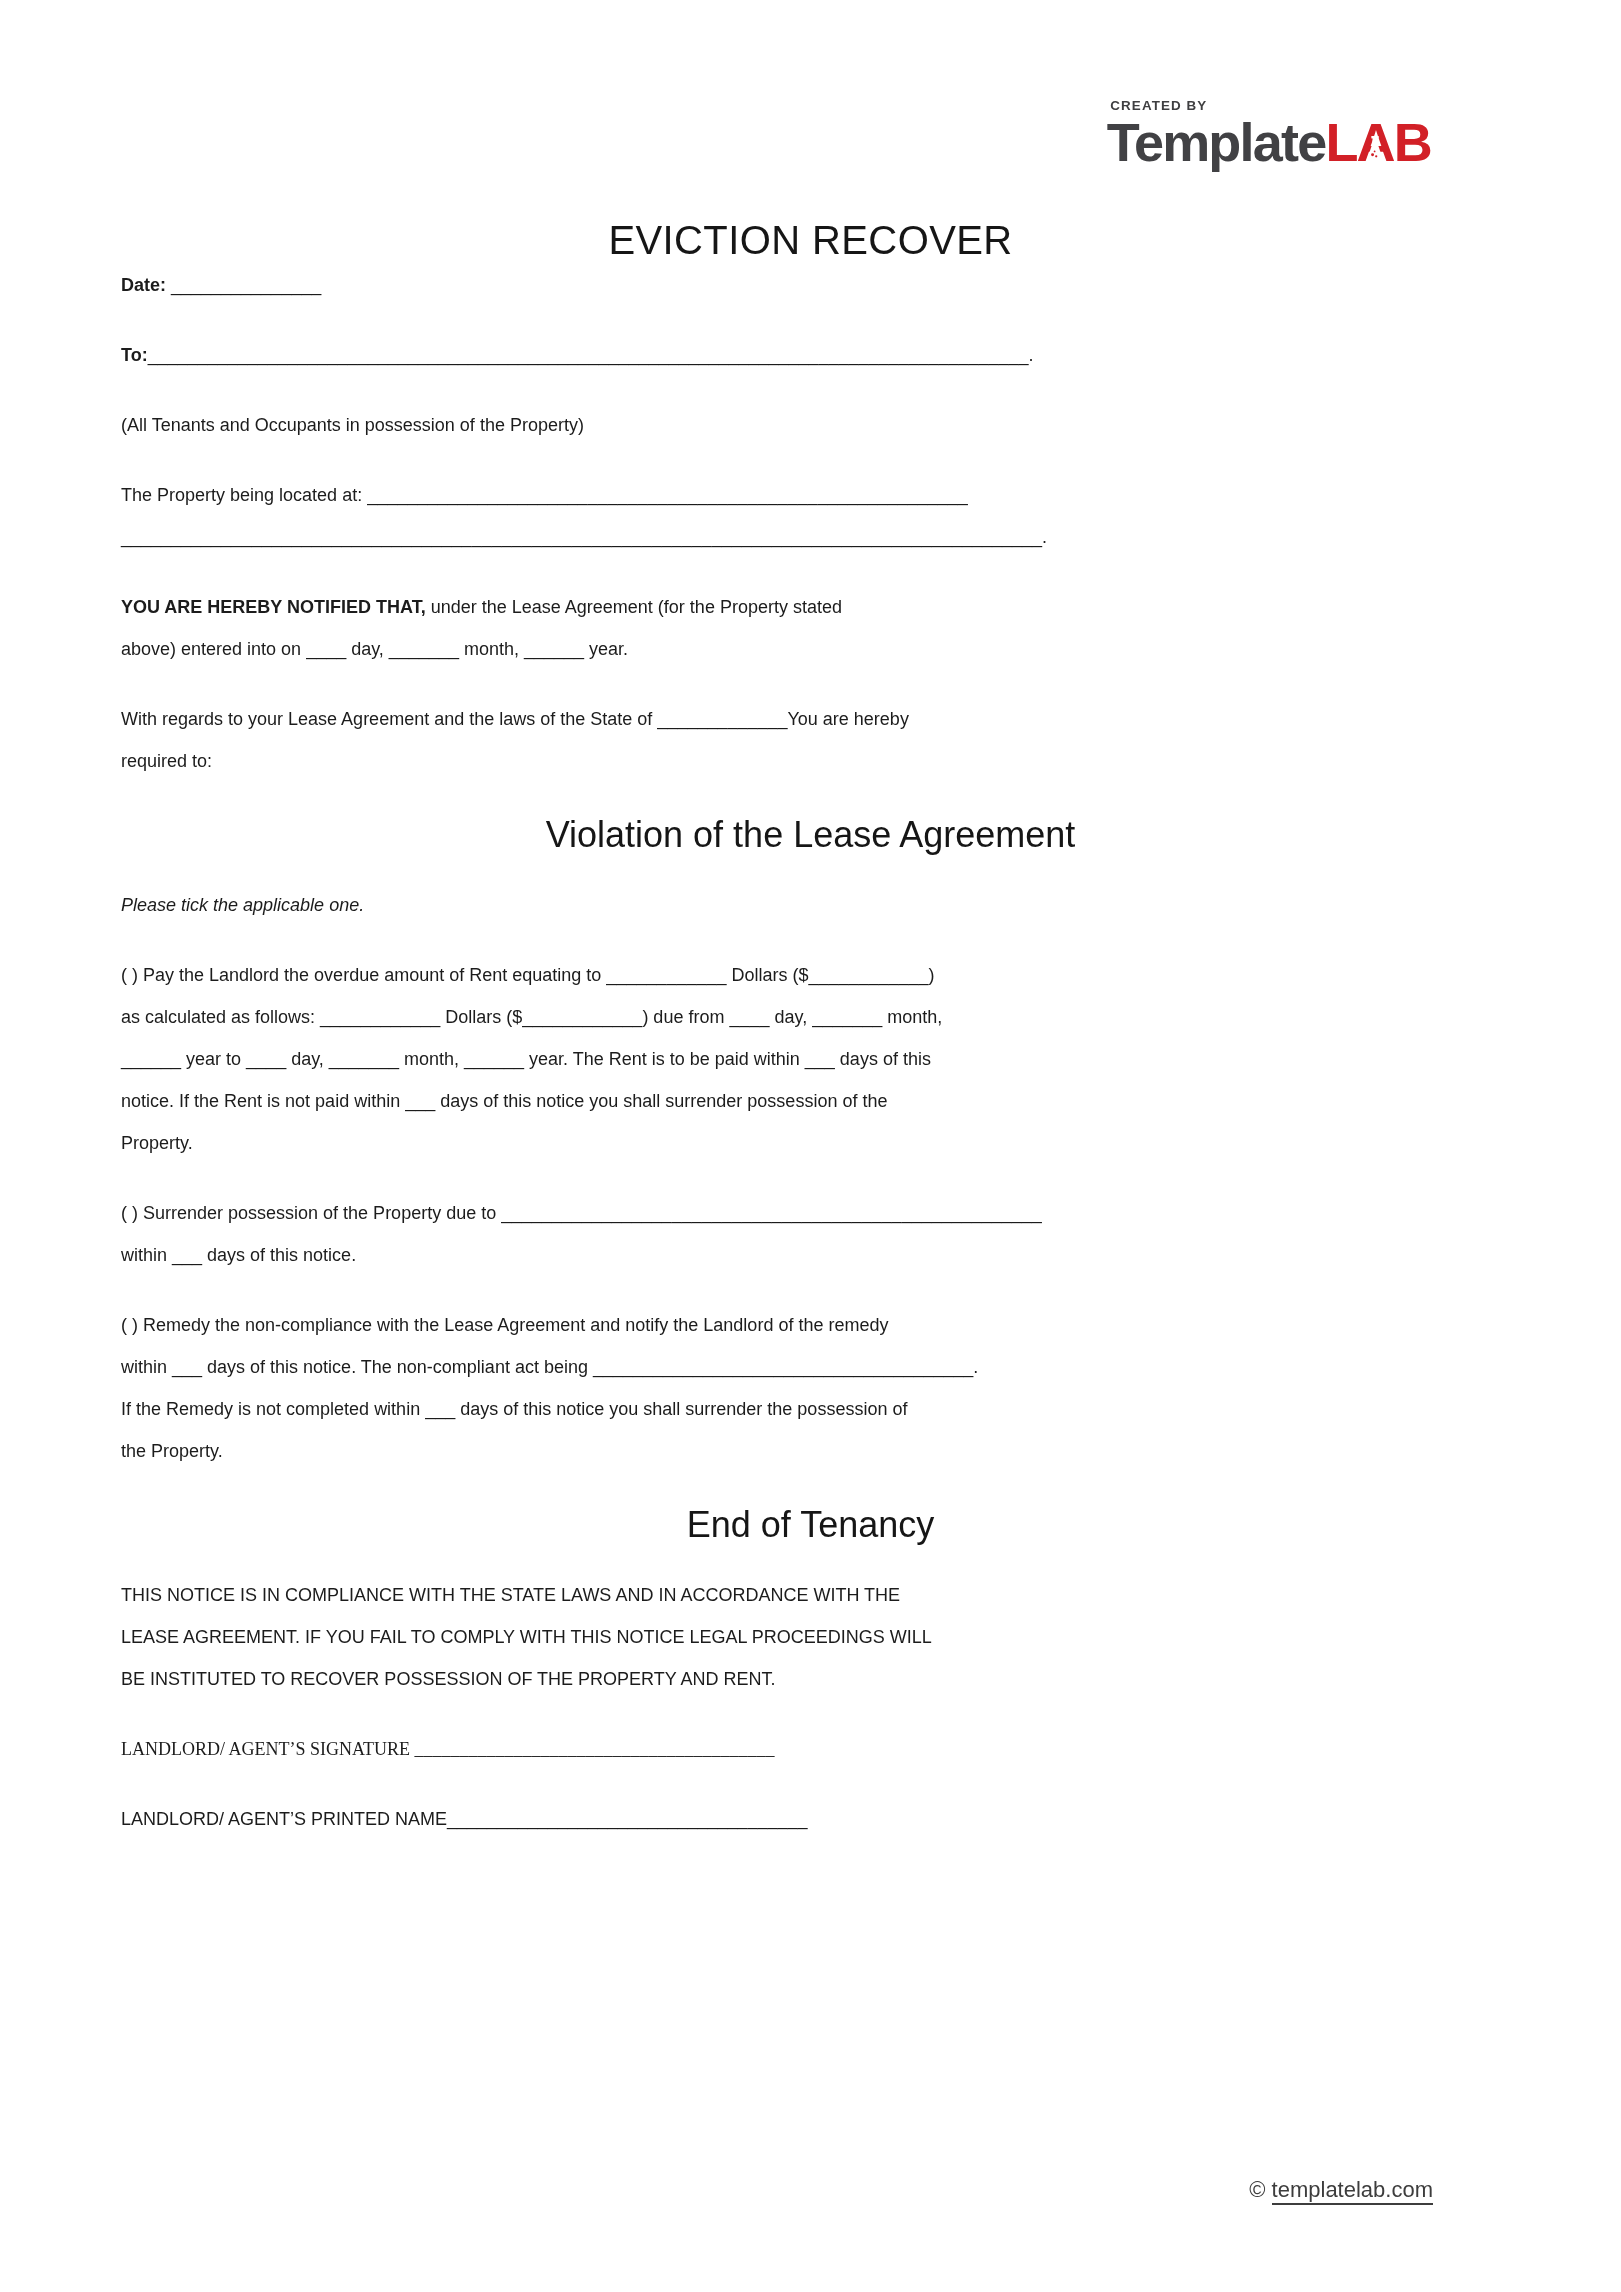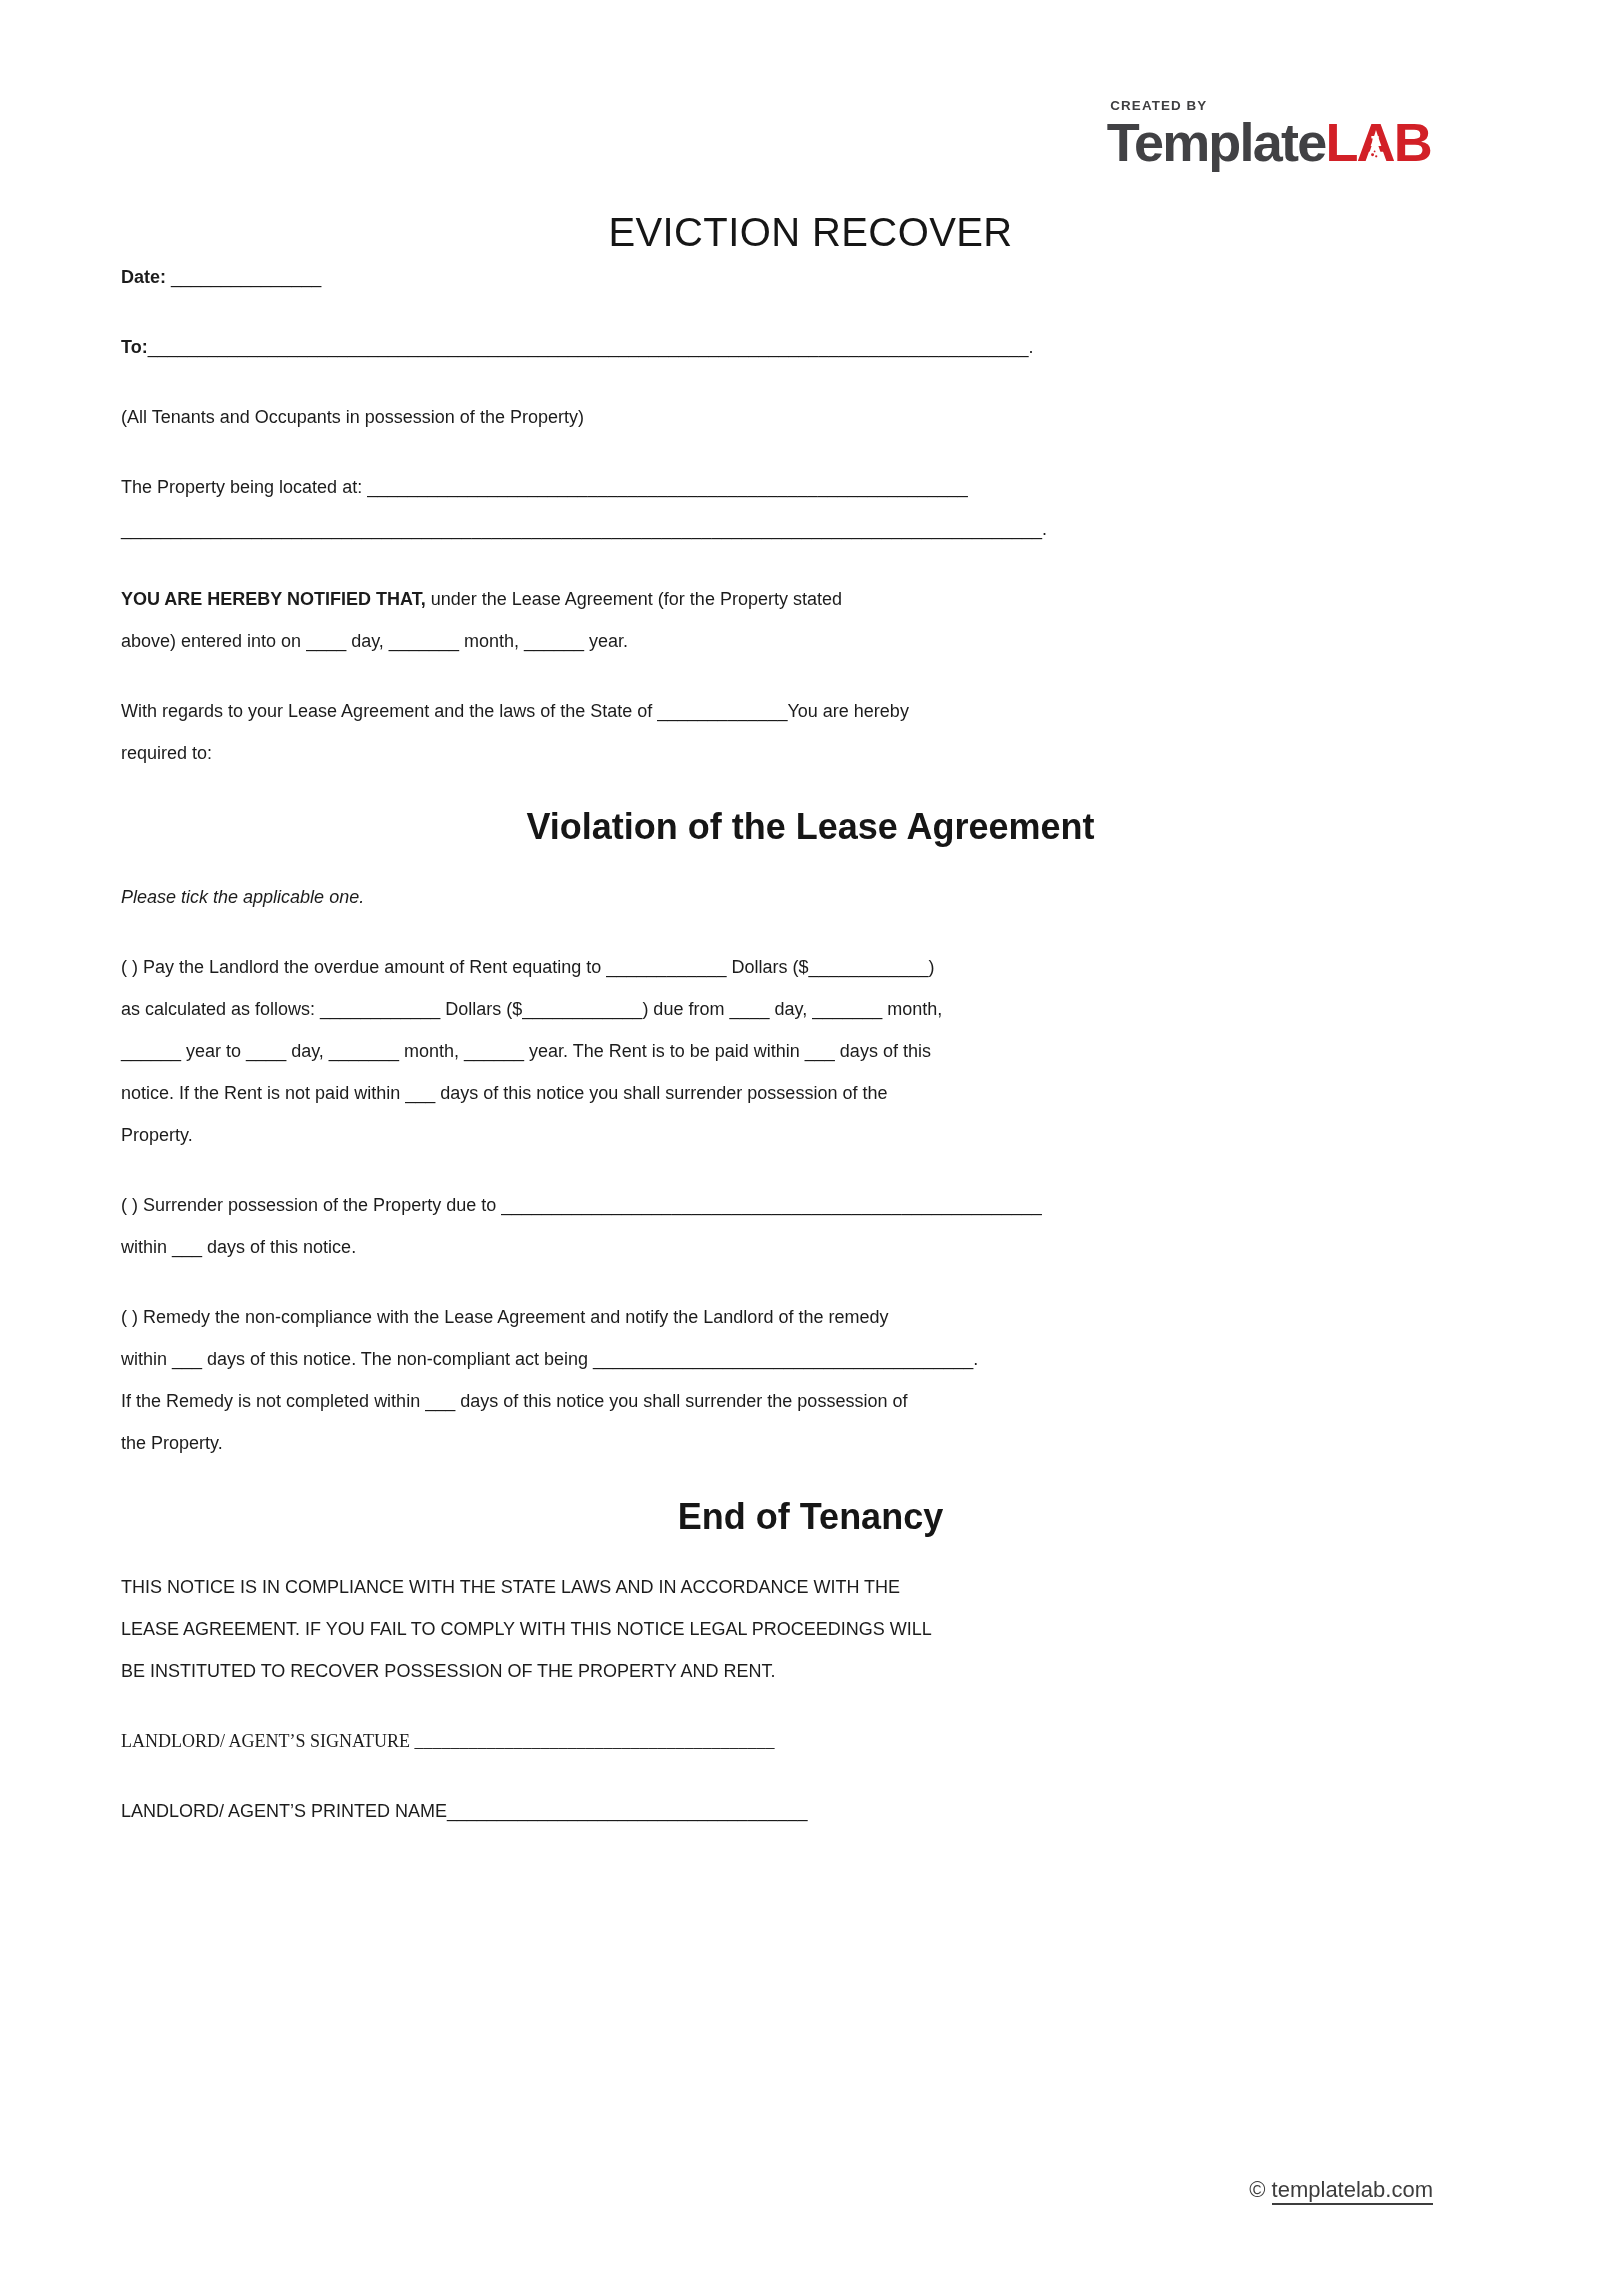--- a/index.html
+++ b/index.html
@@ -2,21 +2,21 @@
 <html style="font-size:14.3px"><head>
 <meta charset="utf-8">
 <style>
   html,body { margin:0; padding:0; background:#e8e8e8; }
   .page {
     position:relative;
     width:1621px; height:2293px;
     margin:0 auto;
     background:#ffffff;
     box-sizing:border-box;
-    padding:0 121px;
+    padding:8px 121px;
     font-family:"Liberation Sans", sans-serif;
     color:#1c1c1c;
     overflow:hidden;
   }
   
   .logo { position:absolute; top:99px; right:190px; text-align:left; }
   .created-by {
     font-size:13.4px; font-weight:700; letter-spacing:1.1px;
     color:#3f3f41; margin:0 0 0.9px 3.6px; line-height:14.3px;
   }
@@ -28,21 +28,21 @@
     position:absolute; left:50%; bottom:8px; transform:translateX(-50%);
     width:19.7px; height:26px;
   }
   
   .title {
     margin:0; padding-top:209px;
     font-size:40px; font-weight:400; line-height:47px;
     text-align:center; letter-spacing:0.4px; color:#161616;
   }
   .section-heading {
-    margin:0 0 24px; font-size:36px; font-weight:700;
+    margin:0 0 24px; font-size:36px; font-weight:400;
     line-height:50px; text-align:center; color:#161616;
   }
   
   p.body {
     font-size:18px; line-height:42px;
     margin:0 0 28px;
     white-space:pre-line;
   }
   .first-para { margin-top:41px; }
   .b { font-weight:700; }

